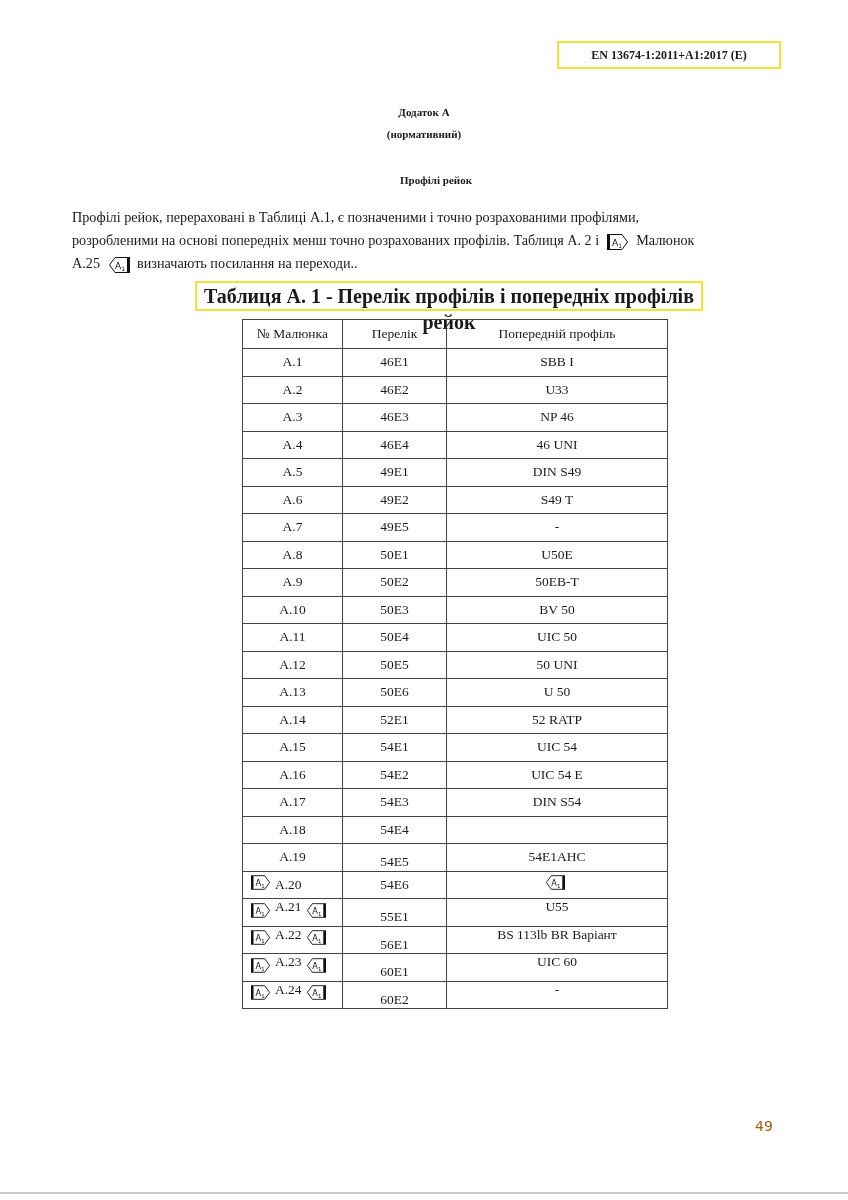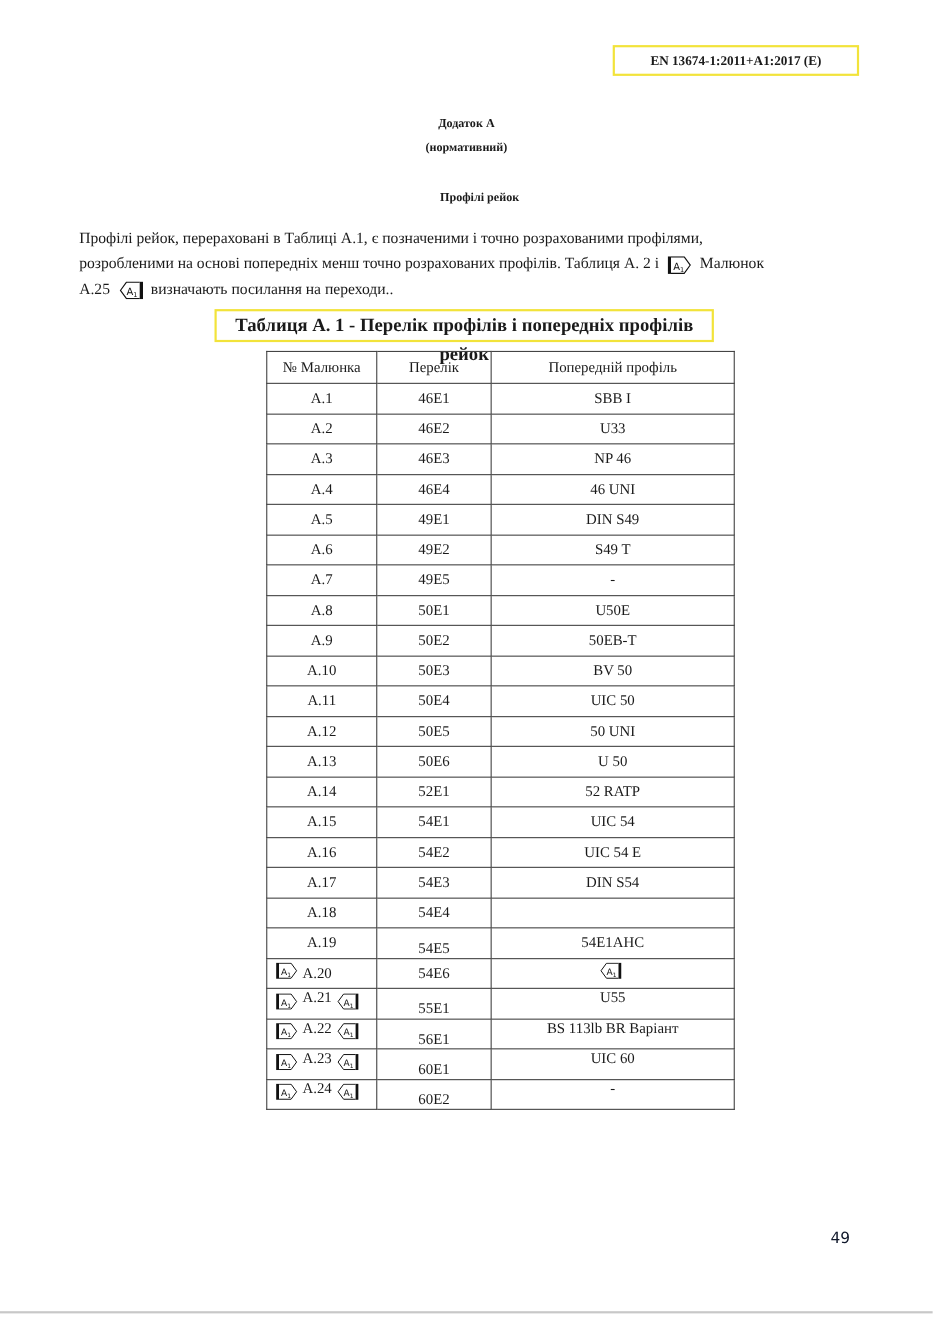--- a/index.html
+++ b/index.html
@@ -19,40 +19,40 @@
   .intro {
     position: absolute; left: 72px; top: 206px; width: 720px;
     font-size: 14.2px; line-height: 23px;
   }
   .tag {
     display: inline-block; vertical-align: middle; width: 22px; height: 15px;
     position: relative; margin: 0 4px;
   }
   .tag svg { position: absolute; left: 0; top: 0; }
   .table-caption {
-    position: absolute; left: 195px; top: 281px; width: 454px; height: 30px;
+    position: absolute; left: 195px; top: 281px; width: 508px; height: 30px;
     border: 2px solid #f2e33a; box-sizing: border-box;
-    font-weight: bold; font-size: 17px; text-align: center; line-height: 26px;
+    font-weight: bold; font-size: 20px; text-align: center; line-height: 26px;
   }
   table.profiles {
     position: absolute; left: 242px; top: 319px; width: 426px;
     border-collapse: collapse; font-size: 13.5px;
   }
   table.profiles th, table.profiles td {
     border: 1px solid #444; text-align: center; padding: 0; height: 26.5px;
     font-weight: normal;
   }
   table.profiles th { height: 28px; }
   td.col1 { width: 99px; }
   td.col2 { width: 103px; }
   .cell-inner { display: flex; align-items: center; justify-content: center; gap: 4px; }
   .cell-left { justify-content: flex-start; padding-left: 8px; }
   .page-num {
     position: absolute; left: 755px; top: 1118px; font-family: "DejaVu Sans", sans-serif;
-    font-size: 14px; color: #0f172a;
+    font-size: 14px; color: #a16207;
   }
   .bottom-line {
     position: absolute; left: 0; top: 1192px; width: 848px; height: 2px; background: #c8c8c8;
   }
   .sup { position: relative; top: -5px; }
   .sub { position: relative; top: 5px; }
 </style>
 </head>
 <body>
 

